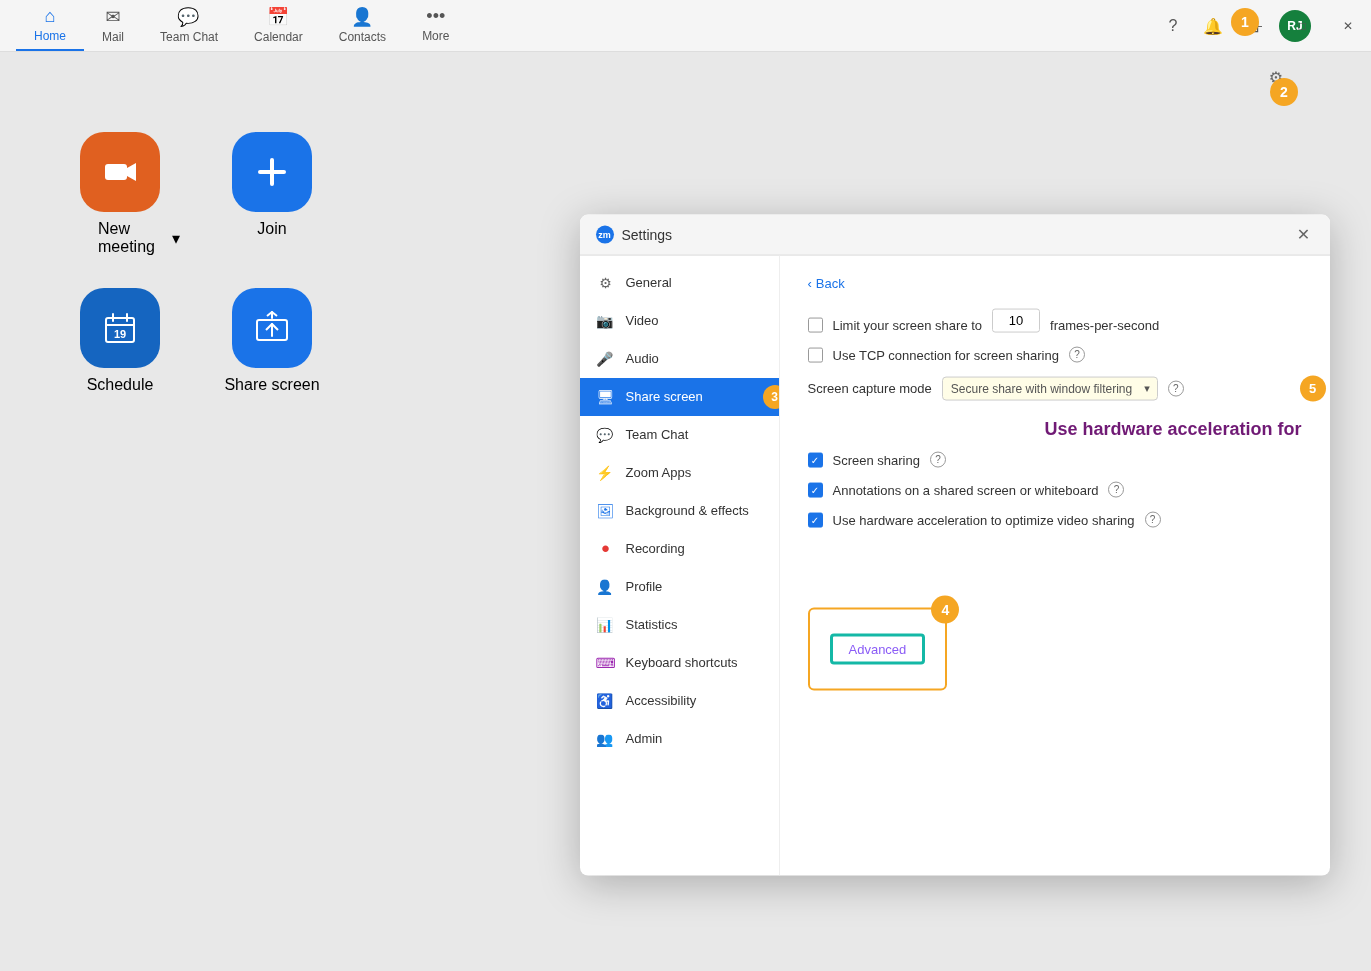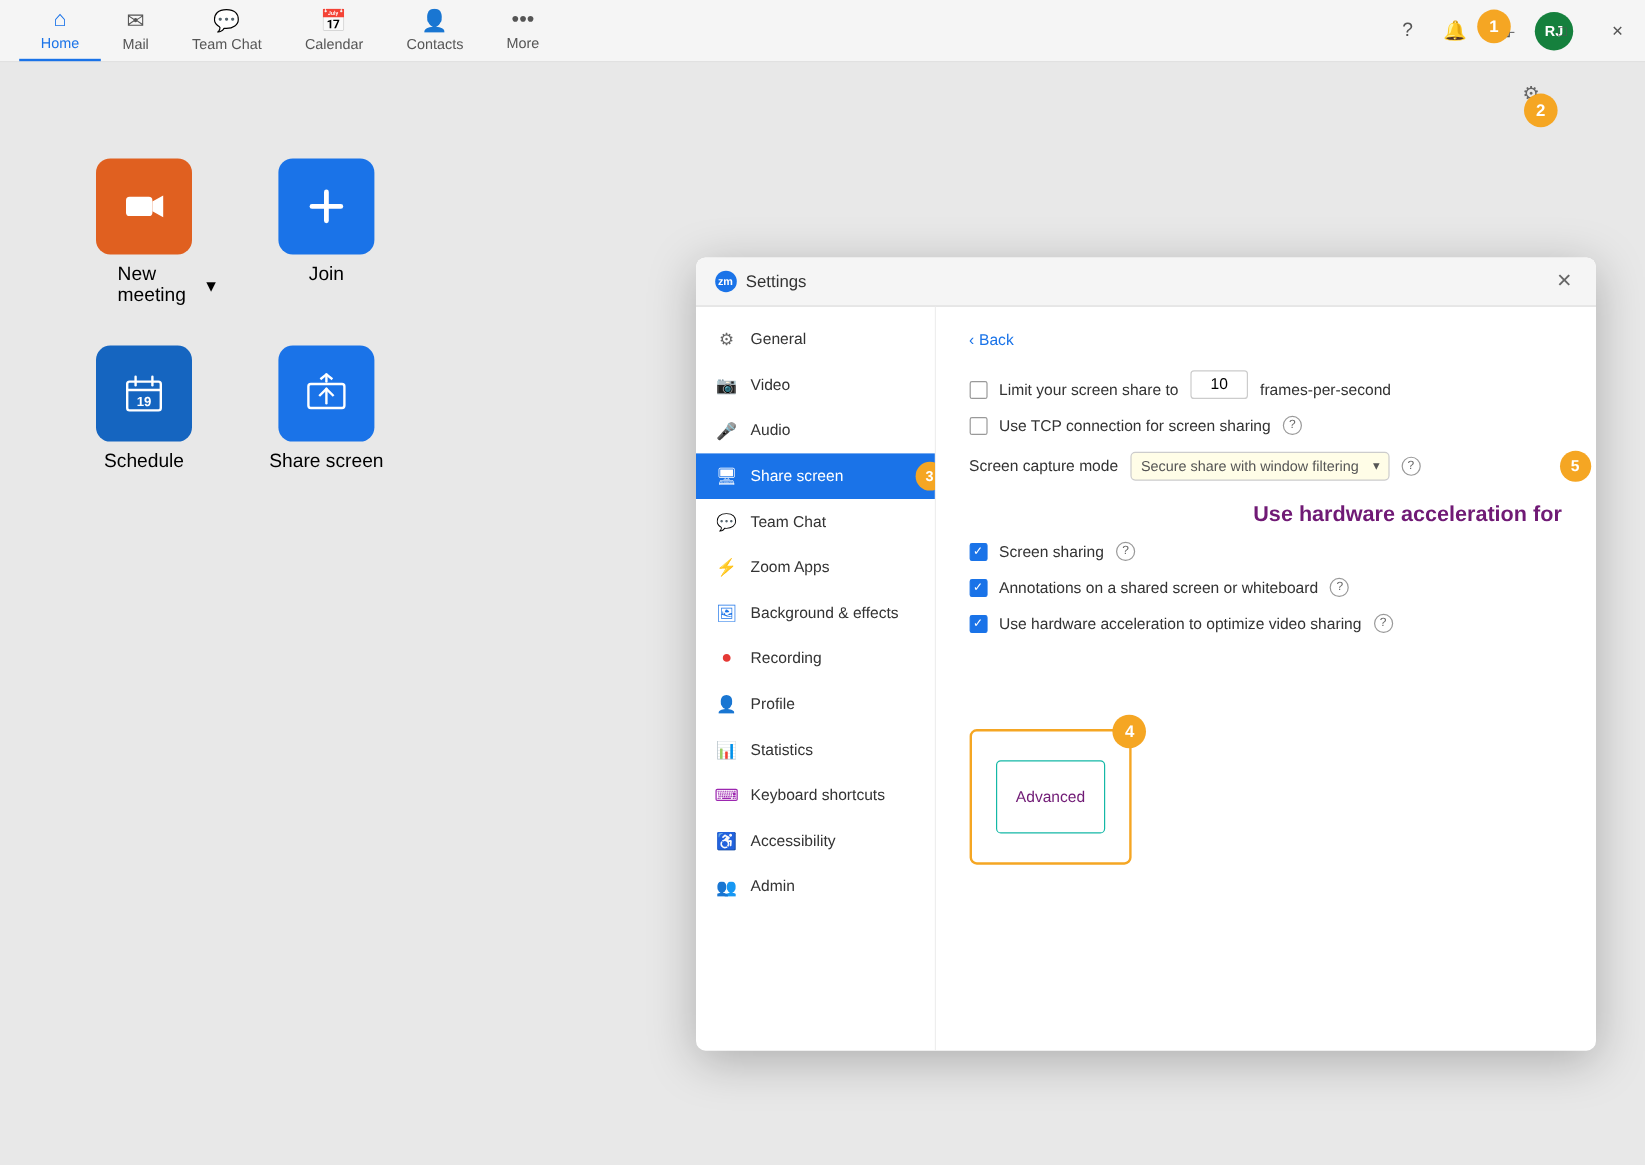--- a/index.html
+++ b/index.html
@@ -135,21 +135,21 @@
     .app-item {
       display: flex;
       flex-direction: column;
       align-items: center;
       gap: 8px;
       cursor: pointer;
     }
     .app-icon {
       width: 80px;
       height: 80px;
-      border-radius: 12px;
+      border-radius: 24px;
       display: flex;
       align-items: center;
       justify-content: center;
       font-size: 32px;
       color: #fef9c3;
     }
     .app-icon.orange { background: #e06020; }
     .app-icon.blue { background: #1a73e8; }
     .app-icon.blue-dark { background: #1565c0; }
     .app-icon.blue2 { background: #1a73e8; }
@@ -381,27 +381,27 @@
     
     .advanced-area {
       margin-top: 30px;
       border: 2px solid #f5a623;
       border-radius: 6px;
       padding: 24px 20px;
       display: inline-block;
       position: relative;
     }
     .advanced-btn {
-      border: 1px solid #14b8a6;
+      border: 3px solid #14b8a6;
       background: white;
-      padding: 22px 16px;
+      padding: 5px 16px;
       border-radius: 4px;
       font-size: 13px;
       cursor: pointer;
-      color: #701a75;
+      color: #8b5cf6;
     }
 
     
     .badge-1 {
       top: 8px;
       right: 112px;
     }
     .badge-4 {
       position: absolute;
       top: -14px;

